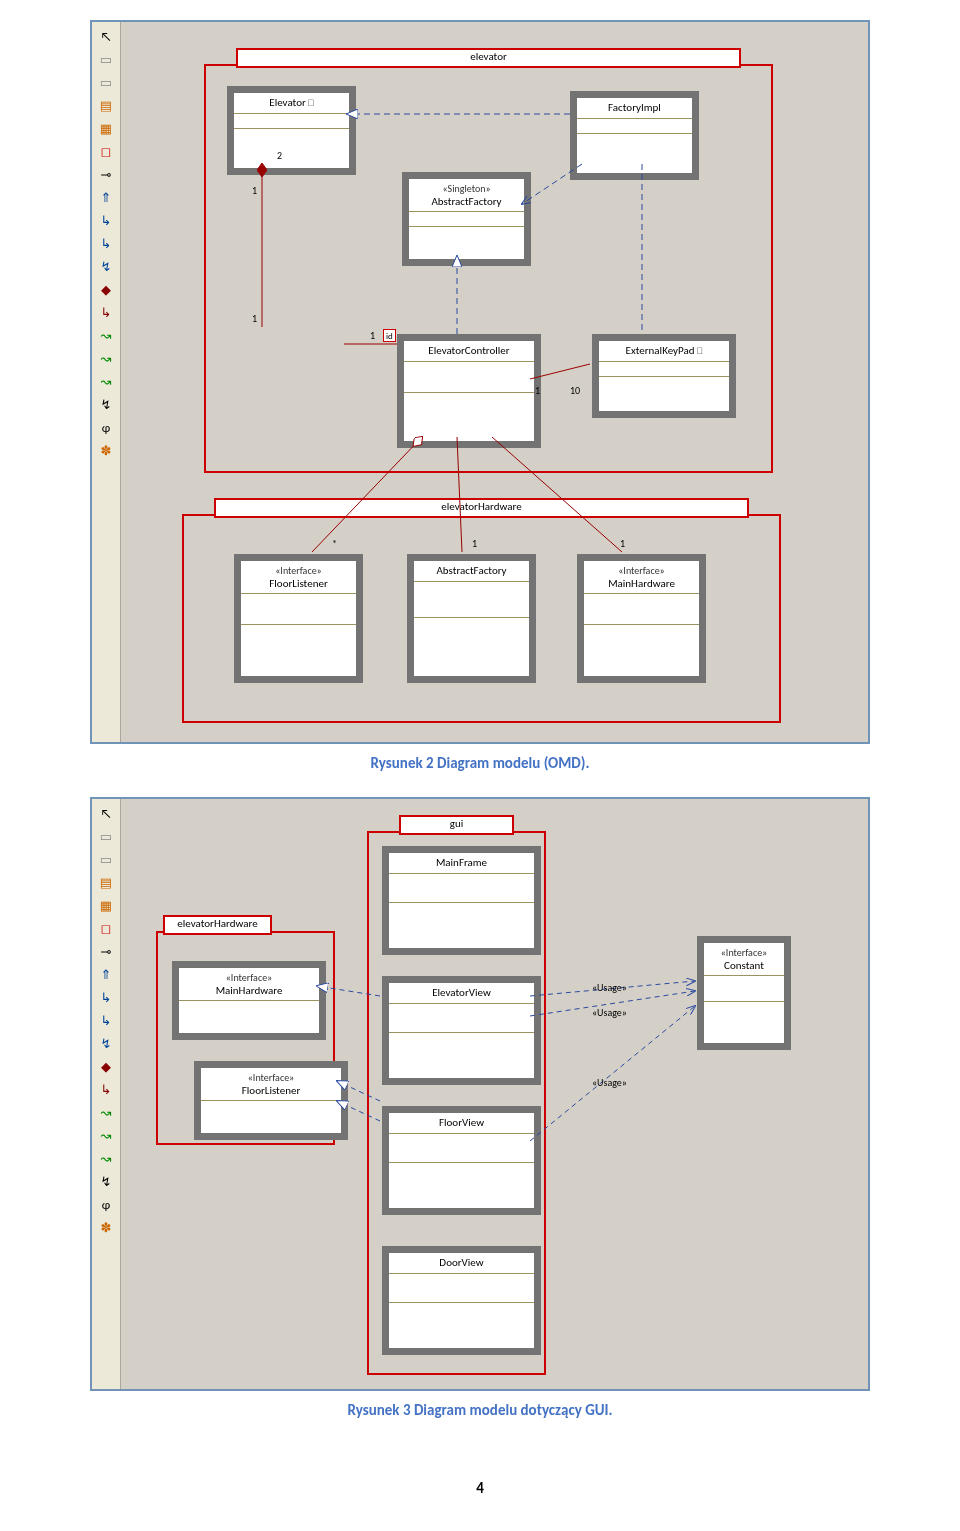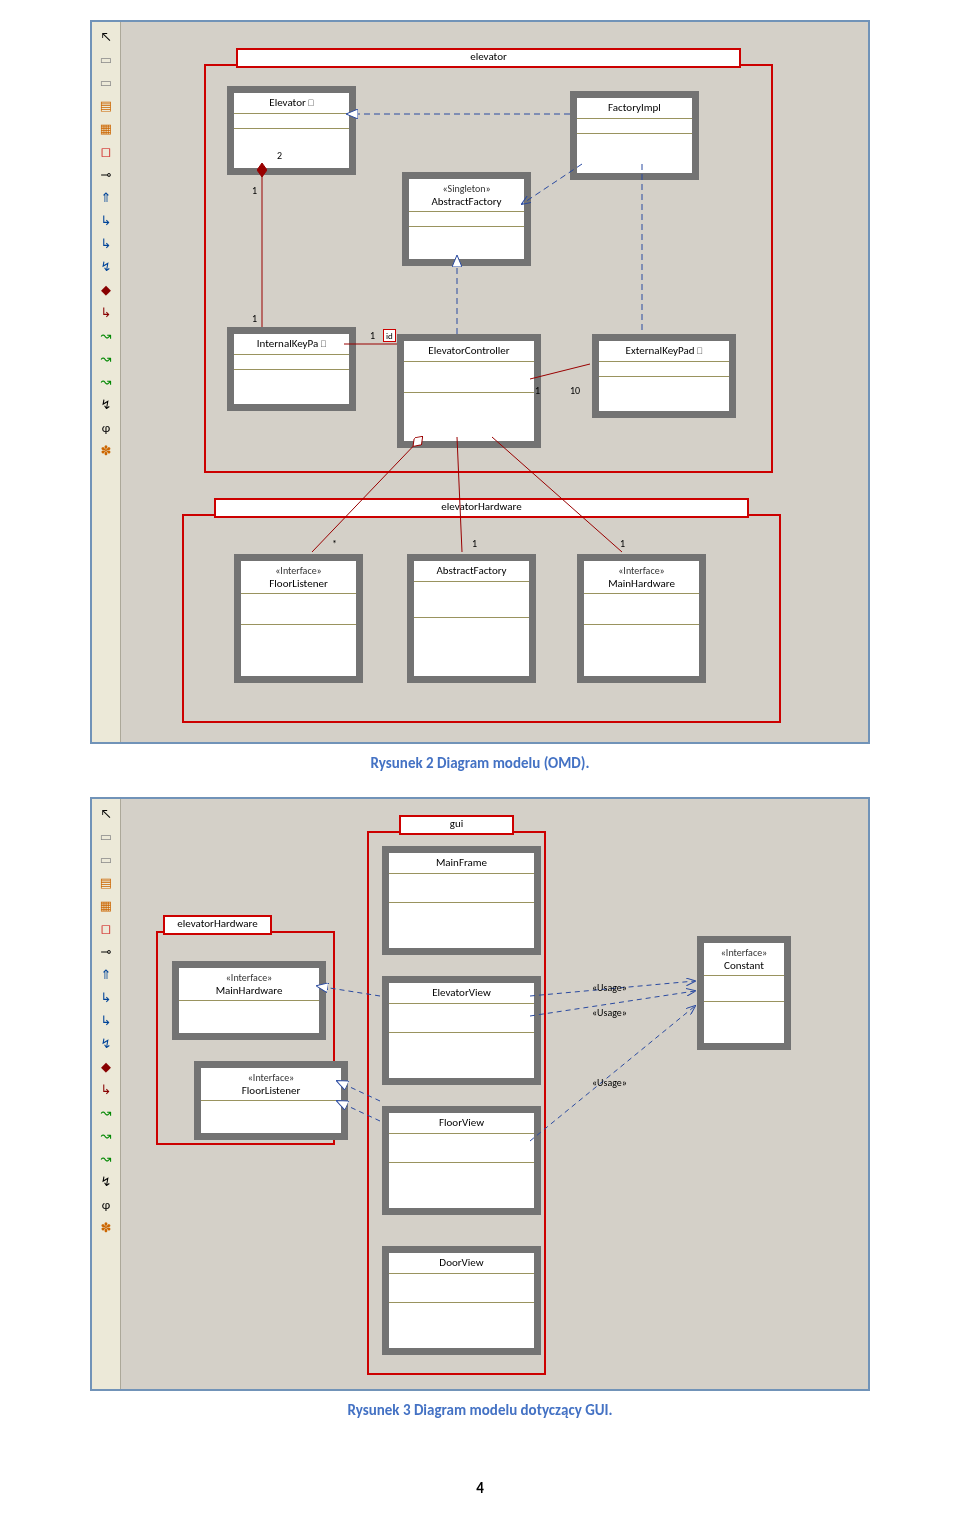--- a/index.html
+++ b/index.html
@@ -66,25 +66,20 @@
     <div class="cls" style="left:448px;top:67px;width:115px;height:75px">
       <div class="cls-hd">FactoryImpl</div>
       <div class="cls-sec"></div>
         <div class="cls-sec"></div>
     </div>
     <div class="cls" style="left:280px;top:148px;width:115px;height:80px">
       <div class="cls-hd"><div class="cls-st">«Singleton»</div><span>AbstractFactory</span></div>
       <div class="cls-sec"></div>
         <div class="cls-sec"></div>
     </div>
-    <div class="cls" style="left:105px;top:303px;width:115px;height:70px">
-      <div class="cls-hd"><span>InternalKeyPa</span> <span style="font-size:9px">⎕</span></div>
-      <div class="cls-sec"></div>
-        <div class="cls-sec"></div>
-    </div>
     <div class="cls" style="left:275px;top:310px;width:130px;height:100px">
       <div class="cls-hd">ElevatorController</div>
       <div class="cls-sec" style="height:30px"></div>
         <div class="cls-sec" style="height:30px"></div>
     </div>
     <div class="cls" style="left:470px;top:310px;width:130px;height:70px">
       <div class="cls-hd"><span>ExternalKeyPad</span> <span style="font-size:9px">⎕</span></div>
       <div class="cls-sec"></div>
         <div class="cls-sec"></div>
     </div>

